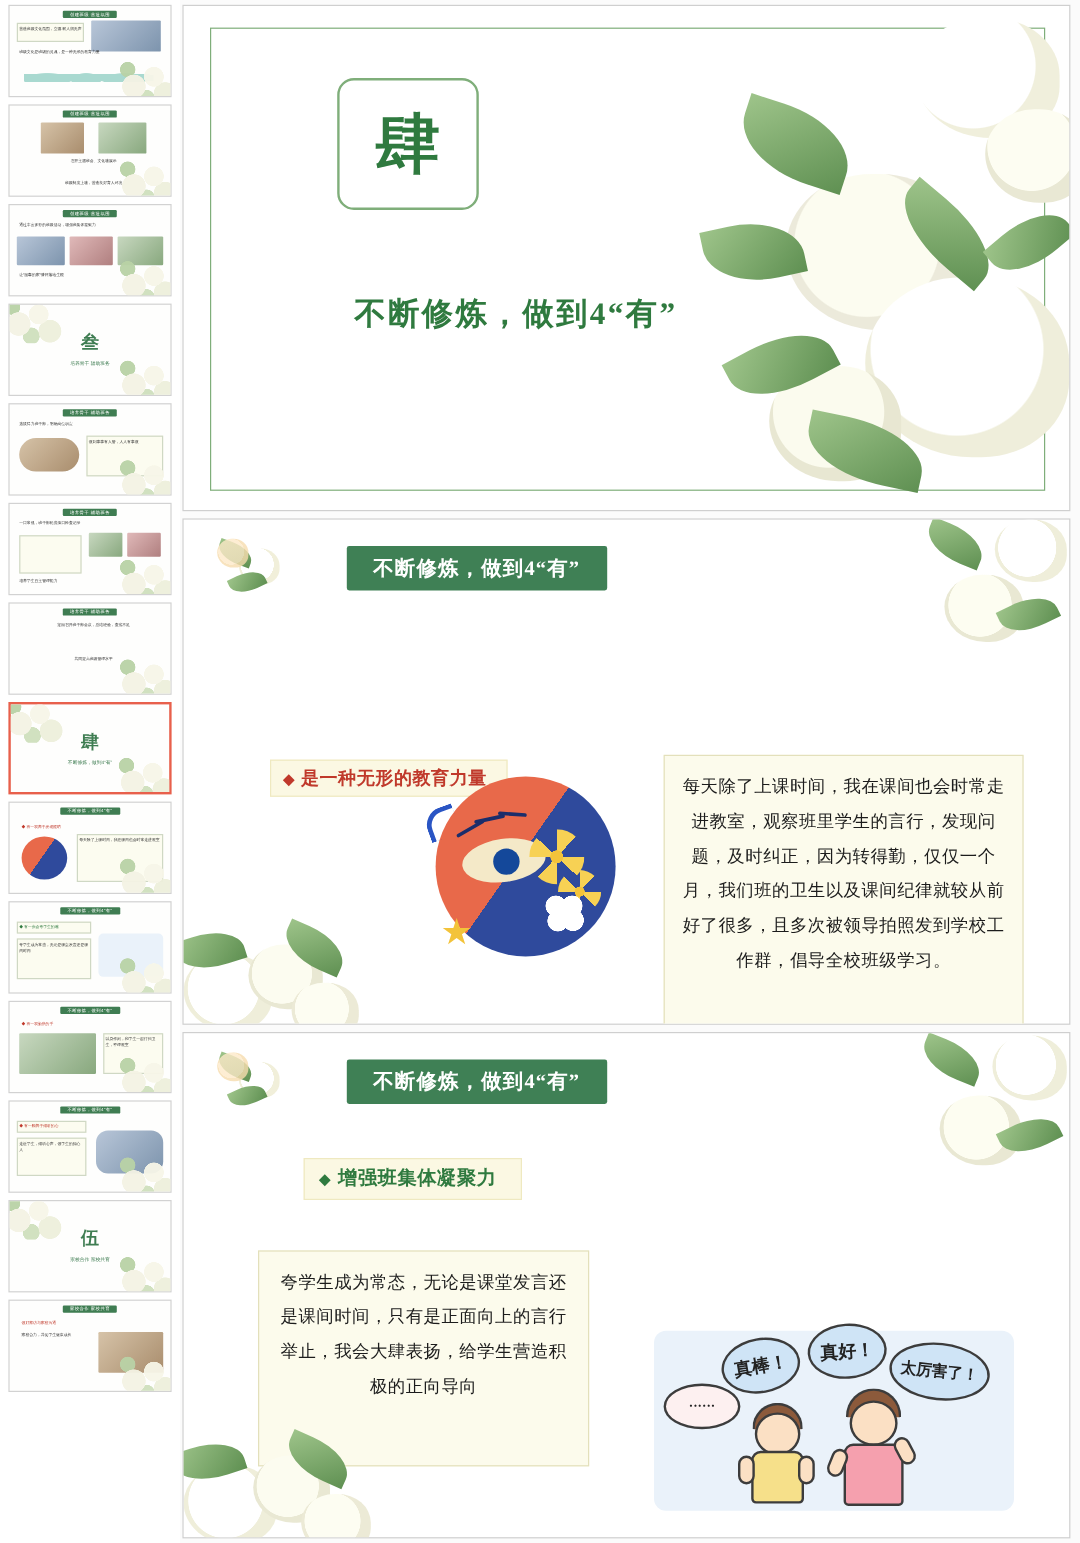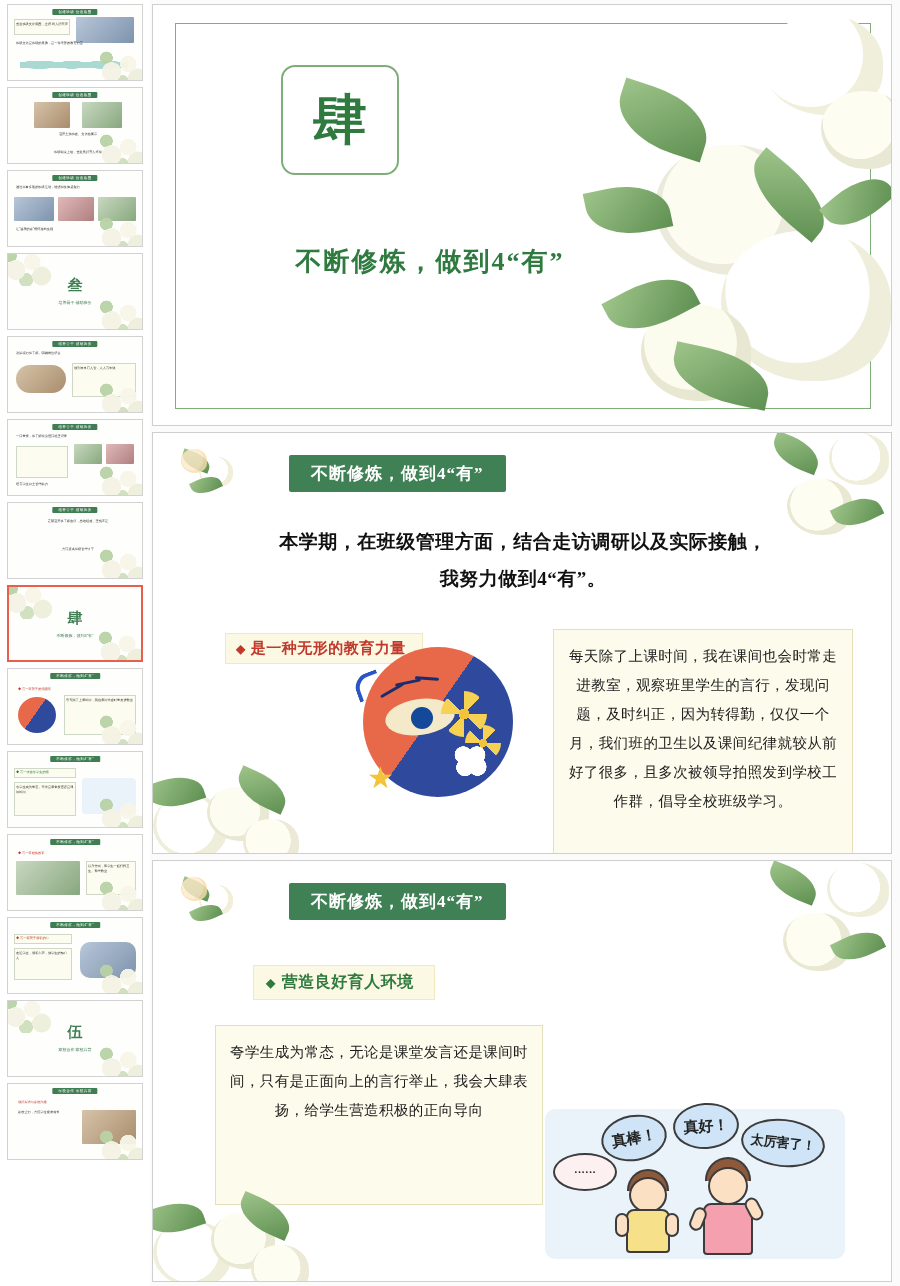--- a/index.html
+++ b/index.html
@@ -526,22 +526,20 @@
         <div class="floral" style="left:0;top:0;width:70px;height:52px;">
           <div class="petal" style="left:20px;top:8px;width:34px;height:30px;background:radial-gradient(circle at 45% 45%,#ffffff 0 55%,#f1efda 56% 100%);"></div>
           <div class="leaf" style="left:2px;top:4px;width:30px;height:16px;transform:rotate(20deg);"></div>
           <div class="leaf" style="left:12px;top:28px;width:30px;height:16px;transform:rotate(-25deg);"></div>
           <div class="petal" style="left:2px;top:0px;width:26px;height:24px;background:radial-gradient(circle at 45% 45%,#fde9c8 0 55%,#f6dcae 56% 100%);opacity:.8;"></div>
         </div>
       </div>
 
       <div class="pill" style="left:136px;top:22px;">不断修炼，做到4“有”</div>
 
-      <div class="s2-lead" style="white-space:pre-line;">本学期，在班级管理方面，结合走访调研以及实际接触，
-我努力做到4“有”。</div>
 
       <div class="tag-yellow" style="left:72px;top:200px;">
         <span class="dia">◆</span><span>是一种无形的教育力量</span>
       </div>
 
       <div class="eye-art">
         <div class="eye-circle"></div>
         <div class="eye-shape"></div>
         <div class="eye-pupil"></div>
         <div class="eye-lash" style="left:30px;top:50px;width:26px;transform:rotate(-30deg);"></div>
@@ -578,24 +576,24 @@
           <div class="petal" style="left:20px;top:8px;width:34px;height:30px;background:radial-gradient(circle at 45% 45%,#ffffff 0 55%,#f1efda 56% 100%);"></div>
           <div class="leaf" style="left:2px;top:4px;width:30px;height:16px;transform:rotate(20deg);"></div>
           <div class="leaf" style="left:12px;top:28px;width:30px;height:16px;transform:rotate(-25deg);"></div>
           <div class="petal" style="left:2px;top:0px;width:26px;height:24px;background:radial-gradient(circle at 45% 45%,#fde9c8 0 55%,#f6dcae 56% 100%);opacity:.8;"></div>
         </div>
       </div>
 
       <div class="pill" style="left:136px;top:22px;">不断修炼，做到4“有”</div>
 
       <div class="tag-green" style="left:100px;top:104px;">
-        <span class="dia">◆</span><span>营造良好育人环境</span>
-      </div>
-
-      <div class="body-box" style="left:62px;top:164px;width:328px;height:180px;">夸学生成为常态，无论是课堂发言还是课间时间，只有是正面向上的言行举止，我会大肆表扬，给学生营造积极的正向导向</div>
+        <span class="dia">◆</span><span>增强班集体凝聚力</span>
+      </div>
+
+      <div class="body-box" style="left:62px;top:181px;width:276px;height:180px;">夸学生成为常态，无论是课堂发言还是课间时间，只有是正面向上的言行举止，我会大肆表扬，给学生营造积极的正向导向</div>
 
       <div class="cartoon">
         <div class="bubble pink" style="left:8px;top:44px;width:64px;height:38px;font-size:11px;">······</div>
         <div class="bubble blue" style="left:56px;top:6px;width:66px;height:46px;font-size:15px;transform:rotate(-10deg);">真棒！</div>
         <div class="bubble blue" style="left:128px;top:-6px;width:66px;height:46px;font-size:15px;transform:rotate(-4deg);">真好！</div>
         <div class="bubble blue" style="left:196px;top:10px;width:84px;height:48px;font-size:13px;transform:rotate(6deg);">太厉害了！</div>
 
         <div class="kid" style="left:76px;top:60px;width:70px;height:86px;">
           <div class="hair" style="left:6px;top:0px;"></div>
           <div class="head" style="left:8px;top:8px;"></div>

